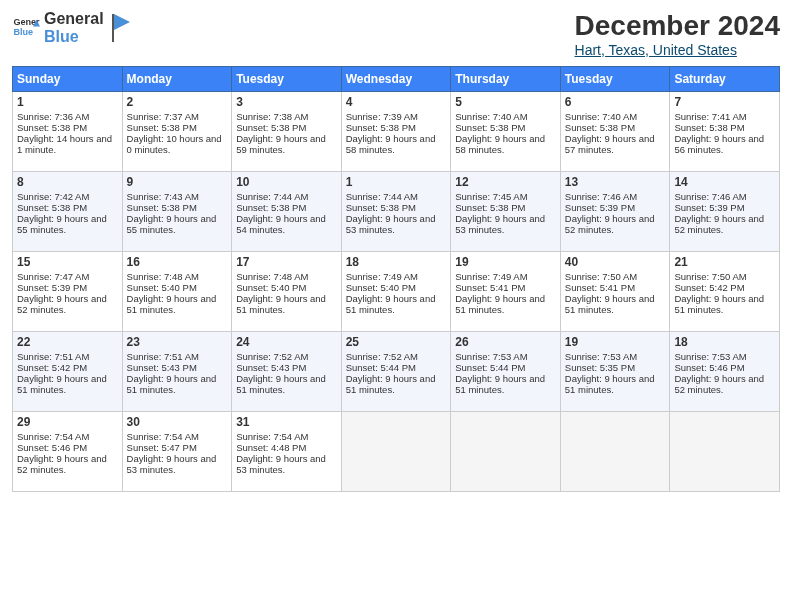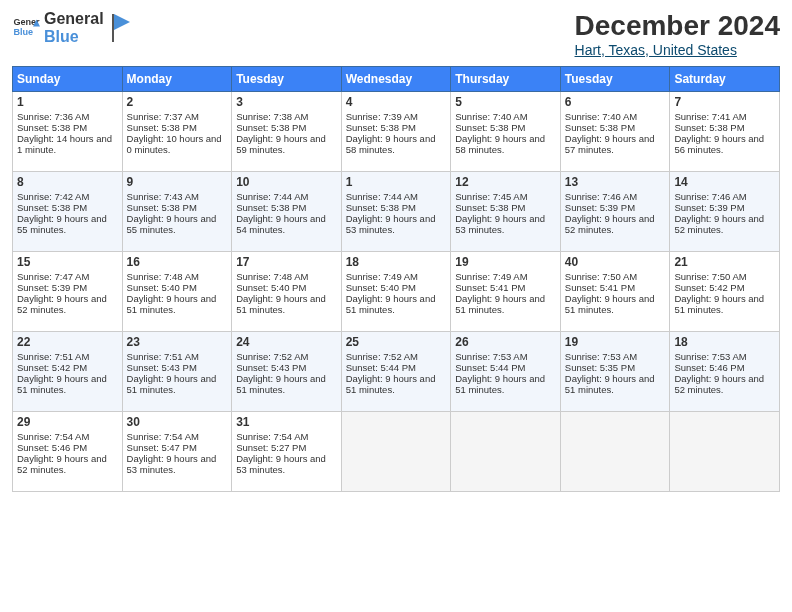--- a/index.html
+++ b/index.html
@@ -302,21 +302,21 @@
         </td>
           <td>
           <span class="day-num">30</span>
           <span>Sunrise: 7:54 AM</span><br>
           <span>Sunset: 5:47 PM</span><br>
           <span>Daylight: 9 hours and 53 minutes.</span>
         </td>
           <td>
           <span class="day-num">31</span>
           <span>Sunrise: 7:54 AM</span><br>
-          <span>Sunset: 5:27 PM</span><br>
+          <span>Sunset: 4:48 PM</span><br>
           <span>Daylight: 9 hours and 53 minutes.</span>
         </td>
           <td class="empty-cell"></td>
           <td class="empty-cell"></td>
           <td class="empty-cell"></td>
           <td class="empty-cell"></td>
         </tr>
       </tbody>
   </table>
 </div>

